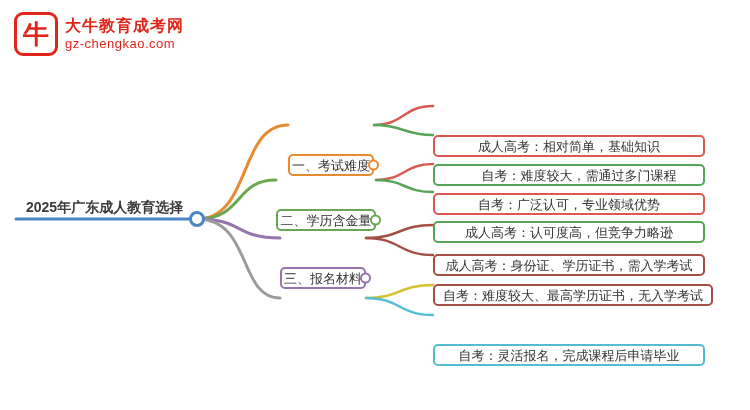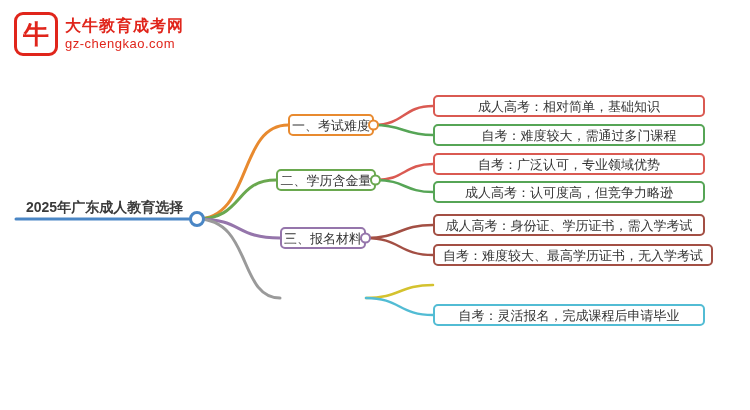--- a/index.html
+++ b/index.html
@@ -24,21 +24,21 @@
   }
   .root-circle{
     position:absolute;left:189px;top:211px;width:16px;height:16px;box-sizing:border-box;
     border:3px solid #ccc;border-radius:50%;background:#fff;z-index:2;
   }
   
   .node{
     position:absolute;z-index:2;box-sizing:border-box;height:22px;
     background:#fff;border:2px solid #ccc;border-radius:5px;
     font-size:13px;color:#333;line-height:17px;padding:0 8px;
-    display:flex;align-items:center;justify-content:center;white-space:nowrap;
+    display:flex;align-items:center;justify-content:center;white-space:nowrap;margin-top:40px;
   }
   .branch .dot{
     position:absolute;right:-7px;top:50%;transform:translateY(-50%);
     width:11px;height:11px;box-sizing:border-box;border:2px solid #ccc;
     border-radius:50%;background:#fff;
   }
   .leaf{min-width:272px;}
   
   .b1{left:288px;top:114px;width:86px;}
   .b2{left:276px;top:169px;width:100px;}

